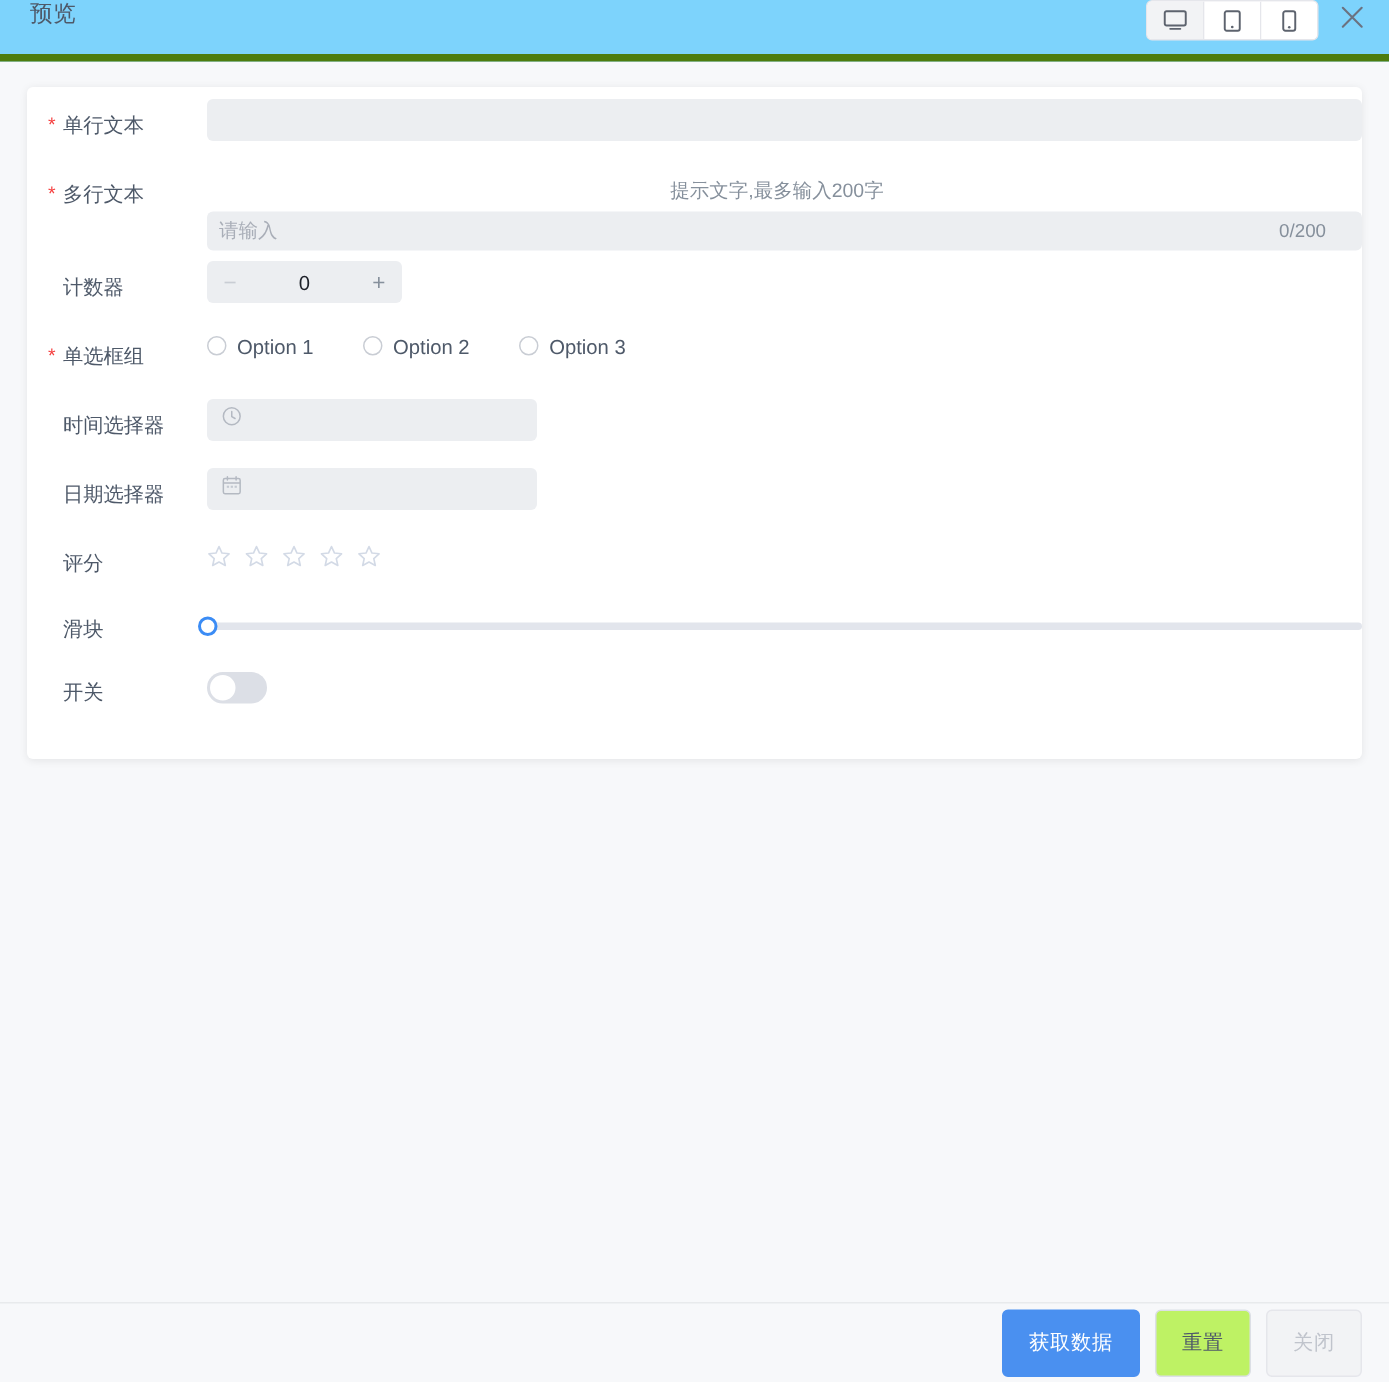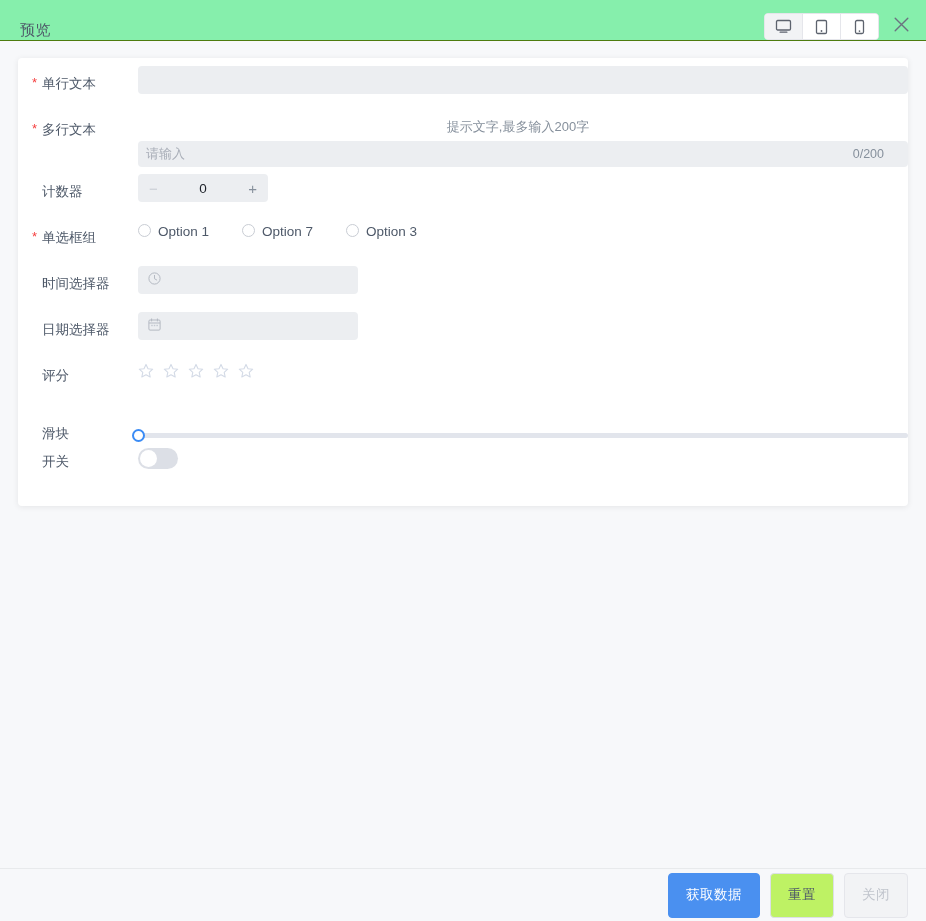--- a/index.html
+++ b/index.html
@@ -13,24 +13,24 @@
     font-family: "Liberation Sans", "DejaVu Sans", sans-serif;
     -webkit-font-smoothing: antialiased;
     overflow: hidden;
     position: relative;
   }
 
   
   .header {
     position: relative;
     height: 41px;
-    background: #86efac;
-    border-bottom: 1px solid #4d7c0f;
-    display: flex;
-    align-items: flex-end;
+    background: #7dd3fc;
+    border-bottom: 5px solid #4d7c0f;
+    display: flex;
+    align-items: flex-start;
     box-sizing: border-box;
   }
   .header-title {
     margin-left: 20px;
     font-size: 15px;
     color: #4e5969;
     letter-spacing: 0.5px;
   }
   .header-right {
     margin-left: auto;
@@ -371,21 +371,21 @@
       <span>单选框组</span>
     </div>
     <div class="form-control">
       <div class="radio-group">
         <label class="radio-item">
           <span class="radio-dot"></span>
           <span class="radio-label">Option 1</span>
         </label>
         <label class="radio-item">
           <span class="radio-dot"></span>
-          <span class="radio-label">Option 7</span>
+          <span class="radio-label">Option 2</span>
         </label>
         <label class="radio-item">
           <span class="radio-dot"></span>
           <span class="radio-label">Option 3</span>
         </label>
       </div>
     </div>
   </div>
 
   <div class="form-row">
@@ -452,21 +452,21 @@
         </span>
         <span class="star">
           <svg width="16" height="16" viewBox="0 0 16 16">
               <path d="M8 1.4 L10 5.7 L14.7 6.2 L11.2 9.4 L12.2 14 L8 11.7 L3.8 14 L4.8 9.4 L1.3 6.2 L6 5.7 Z" fill="none" stroke="#d3dae6" stroke-width="1.1" stroke-linejoin="round"></path>
             </svg>
         </span>
       </div>
     </div>
   </div>
 
-  <div class="form-row" style="min-height:40px;align-items:flex-end;">
+  <div class="form-row" style="min-height:40px;">
     <div class="form-label" style="padding-top:6px;">
       <span>滑块</span>
     </div>
     <div class="form-control">
       <div class="slider-wrap">
         <div class="slider-track"></div>
         <div class="slider-handle"></div>
       </div>
     </div>
   </div>

